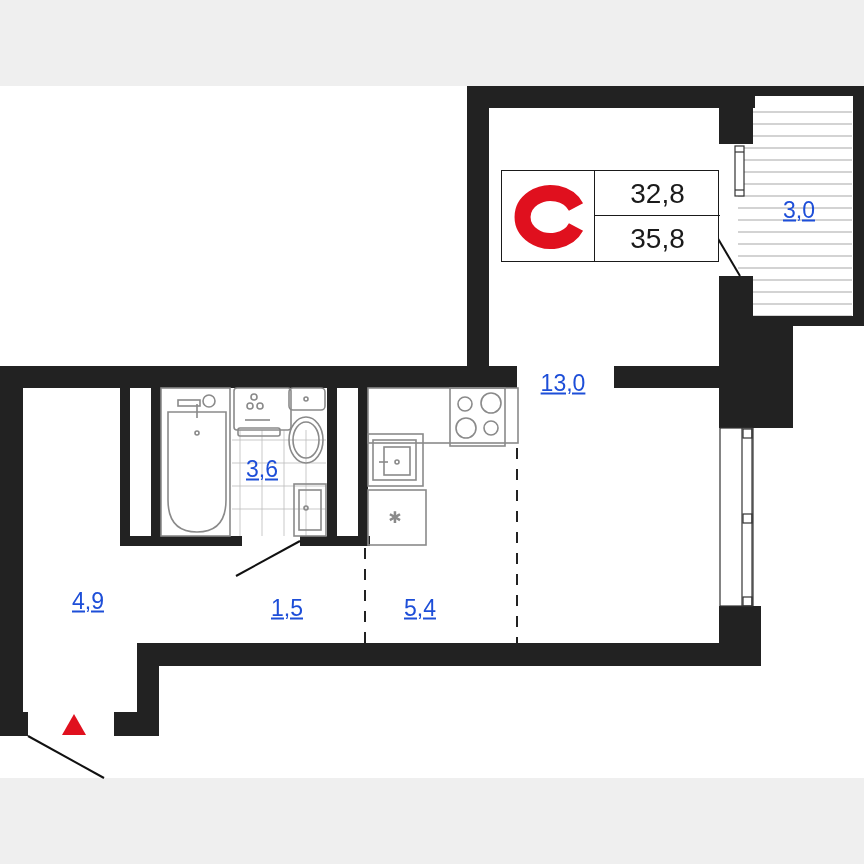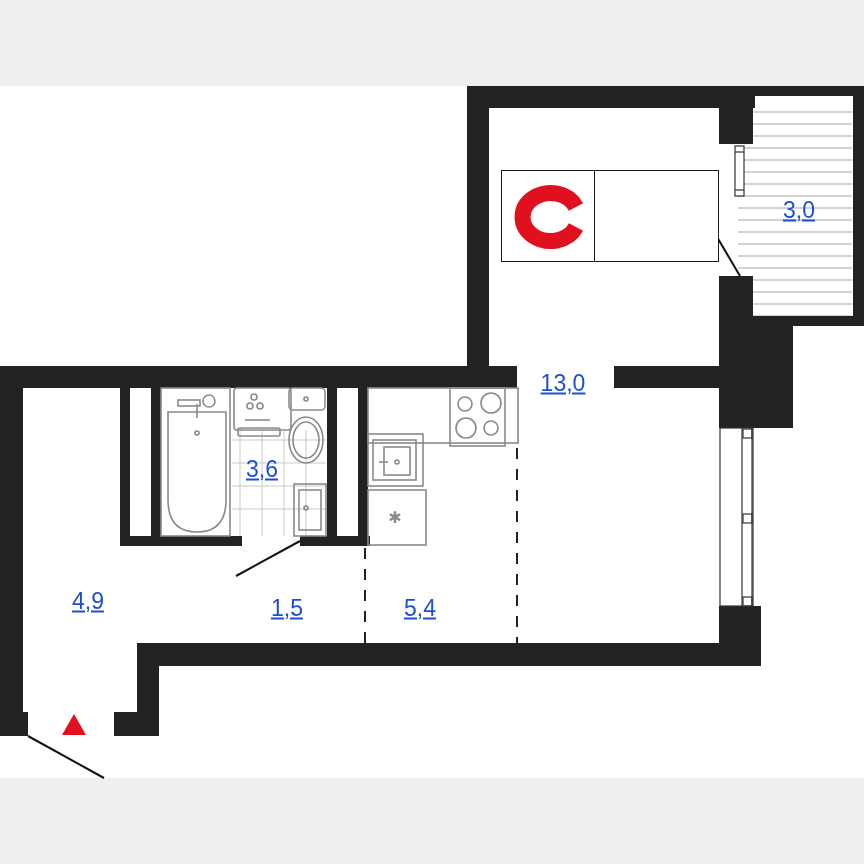--- a/index.html
+++ b/index.html
@@ -151,20 +151,22 @@
 
   <polygon points="74,714 62,735 86,735" fill="#e0101e"></polygon>
 </svg>
 
 <div class="badge">
   <div class="logo">
     <svg width="93" height="92" viewBox="0 0 93 92">
       <path d="M74 36 A28 24 0 1 0 74 56" fill="none" stroke="#e0101e" stroke-width="16"></path>
     </svg>
   </div>
+  <div class="v v1">32,8</div>
+  <div class="v v2">35,8</div>
 </div>
 
 <div class="label" style="left:88px;top:601px">4,9</div>
 <div class="label" style="left:287px;top:608px">1,5</div>
 <div class="label" style="left:262px;top:469px">3,6</div>
 <div class="label" style="left:420px;top:608px">5,4</div>
 <div class="label" style="left:563px;top:383px">13,0</div>
 <div class="label" style="left:799px;top:210px">3,0</div>
 
 </body></html>

